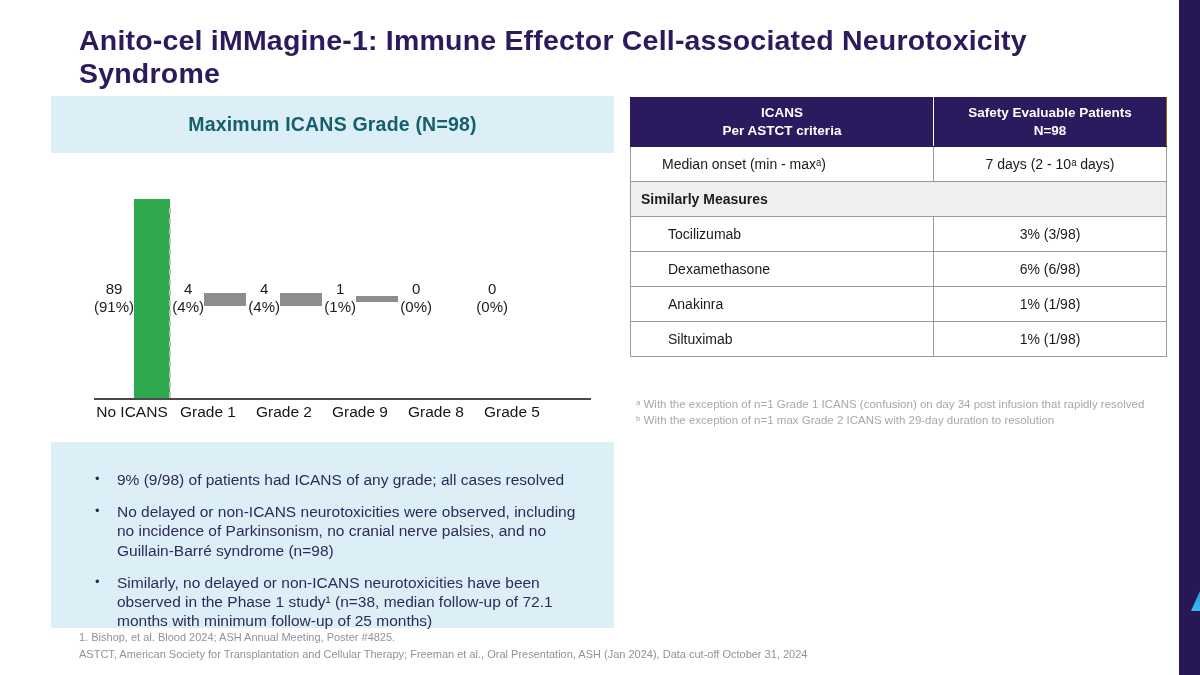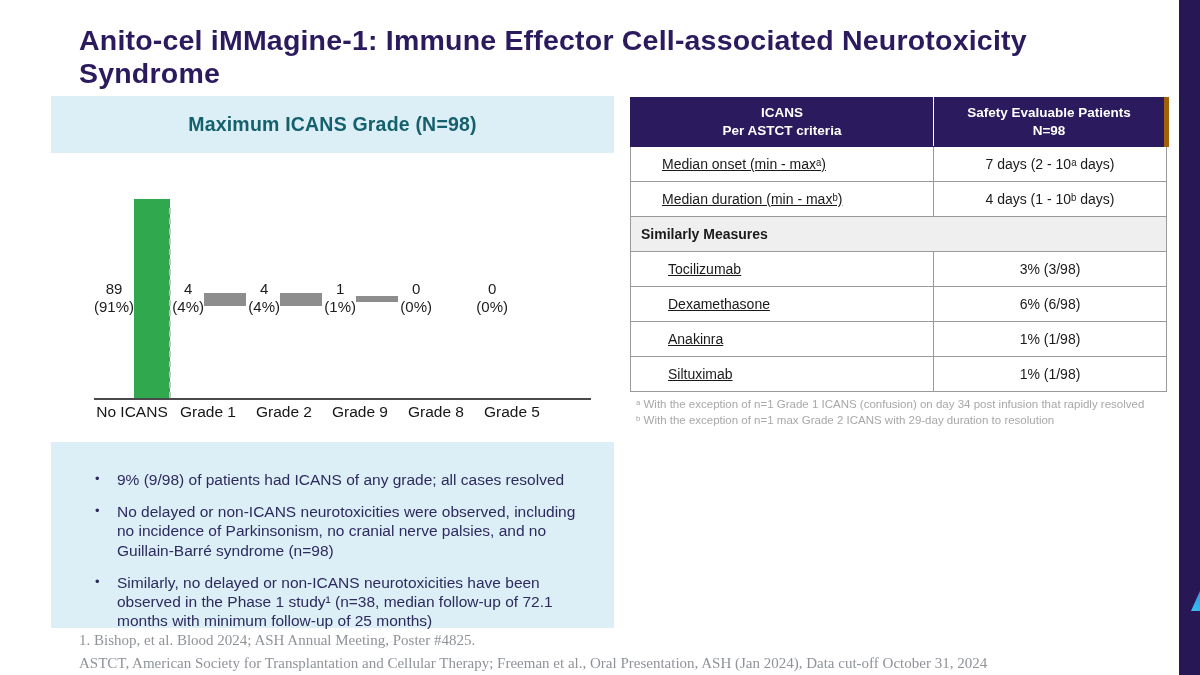--- a/index.html
+++ b/index.html
@@ -37,34 +37,34 @@
 
   
   .data-table { position:absolute; left:584px; top:97px; width:536px;
                 border-collapse:collapse; table-layout:fixed; }
   .data-table td { border:1px solid #9a9a9a; font-size:14px; color:#1a1a1a; background:#ffffff; }
   .data-table .col1 { width:303px; }
   .data-table .col2 { width:233px; }
   .data-table tr.head td { background:#2b1b5e; color:#ffffff; font-weight:bold; font-size:13.5px;
                            text-align:center; line-height:1.35; height:49px; border-color:#2b1b5e;
                            border-right:1px solid #ffffff; }
-  .data-table tr.head td:last-child { border-right:5px solid #a16207;text-align:center; }
+  .data-table tr.head td:last-child { border-right:1px solid #a16207;text-align:center; }
   .data-table tr.data td { height:35px; }
-  .data-table tr.data td.col1 { padding-left:31px;text-decoration:underline; }
+  .data-table tr.data td.col1 { padding-left:31px; }
   .data-table tr.data td.col2 { text-align:center; }
   .data-table tr.section td { background:#efefef; font-weight:bold; height:35px; padding-left:10px; }
   .data-table tr.drug td.col1 { padding-left:37px; }
 
   
   .footnotes { position:absolute; left:590px; top:396px; width:528px;
                font-size:11.5px; color:#a8a8a8; line-height:1.4; }
 
   
   .footer { position:absolute; left:33px; top:629px; width:1070px;
-            font-size:15px; color:#8f9398; line-height:1.5;font-family:Liberation Serif, serif; }
+            font-size:11px; color:#8f9398; line-height:1.5; }
 
   
   .sidebar { position:absolute; left:1133px; top:0; width:67px; height:675px; background:#281755; }
   .vertical-text { position:absolute; bottom:110px; left:50%;
                    writing-mode:vertical-rl; transform:translateX(-50%) rotate(180deg);
                    color:#ffffff; font-size:15px; white-space:nowrap; letter-spacing:0.5px; }
   .vertical-text .brand { font-weight:bold; }
   .vertical-text .sep { margin:0 0 14px 0; padding:14px 0 0 0; }
   .vertical-text .event { font-style:italic; font-weight:600; }
   .logo { position:absolute; bottom:42px; left:50%; transform:translateX(-50%); }
@@ -153,24 +153,20 @@
         <div>Per ASTCT criteria</div>
       </td>
       <td class="col2">
         <div>Safety Evaluable Patients</div>
         <div>N=98</div>
       </td>
     </tr>
     <tr class="data">
       <td class="col1">Median onset (min - maxᵃ)</td>
       <td class="col2">7 days (2 - 10ᵃ days)</td>
-    </tr>
-    <tr class="data">
-      <td class="col1">Median duration (min - maxᵇ)</td>
-      <td class="col2">4 days (1 - 10ᵇ days)</td>
     </tr>
     <tr class="section">
       <td colspan="2">Similarly Measures</td>
     </tr>
     <tr class="data drug">
       <td class="col1">Tocilizumab</td>
       <td class="col2">3% (3/98)</td>
     </tr>
     <tr class="data drug">
       <td class="col1">Dexamethasone</td>

